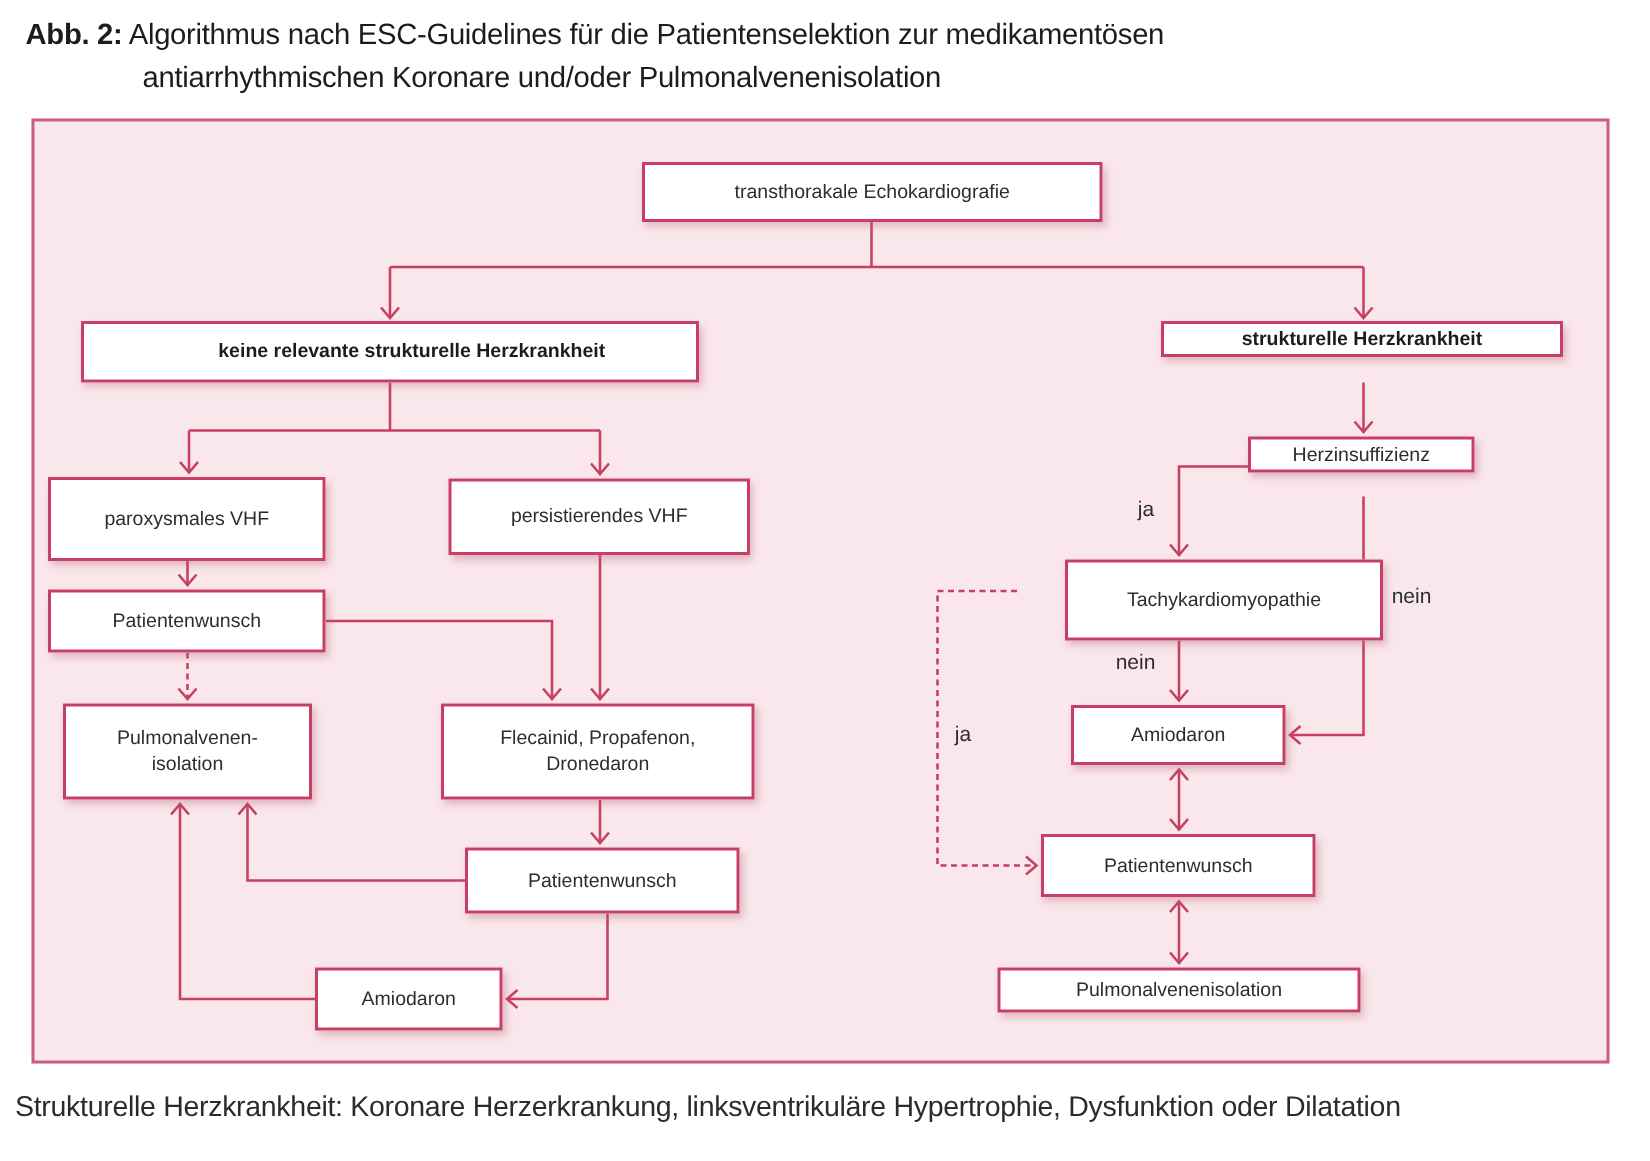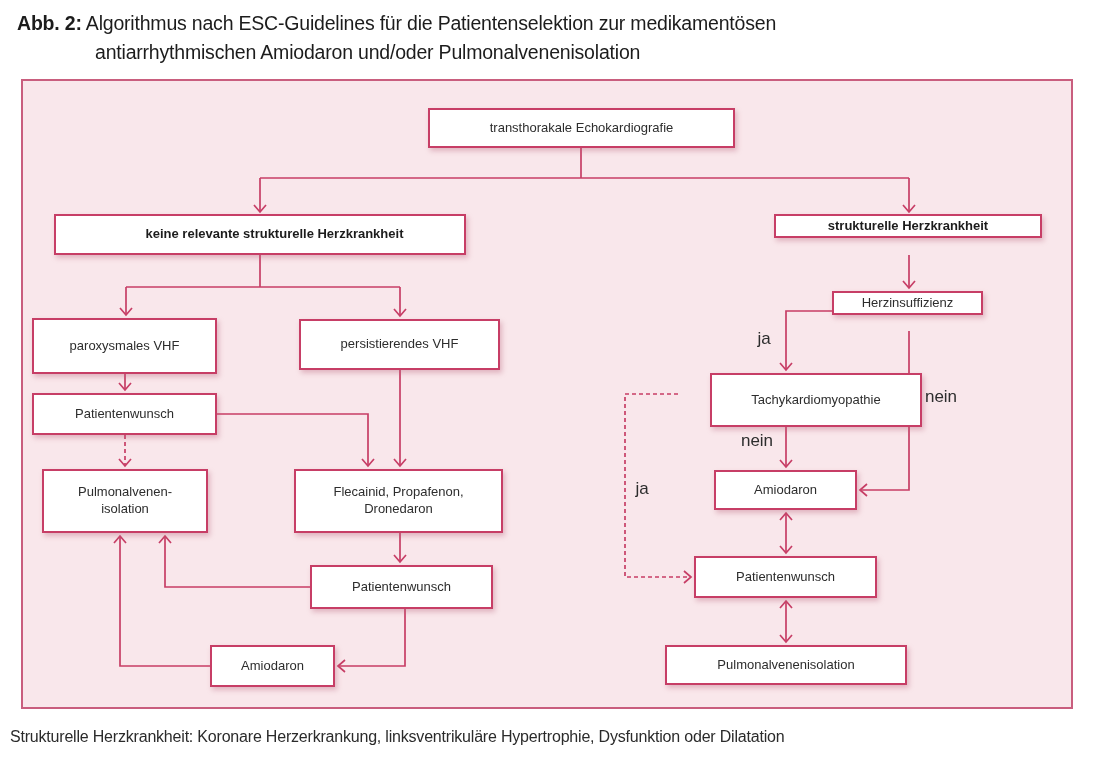--- a/index.html
+++ b/index.html
@@ -64,44 +64,44 @@
   .n-persist{left:299px;top:319px;width:201px;height:51px;}
   .n-wishL  {left:32px; top:393px;width:185px;height:42px;}
   .n-pviL   {left:42px; top:469px;width:166px;height:64px;}
   .n-flec   {left:294px;top:469px;width:209px;height:64px;}
   .n-wishM  {left:310px;top:565px;width:183px;height:44px;}
   .n-amioL  {left:210px;top:645px;width:125px;height:42px;}
   .n-herz   {left:832px;top:291px;width:151px;height:24px;}
   .n-tachy  {left:710px;top:373px;width:212px;height:54px;}
   .n-amioR  {left:714px;top:470px;width:143px;height:40px;}
   .n-wishR  {left:694px;top:556px;width:183px;height:42px;}
-  .n-pviR   {left:665px;top:645px;width:242px;height:40px;}
+  .n-pviR   {left:665px;top:645px;width:242px;height:30px;}
   
   .edge-label{
-    position:absolute;z-index:2;font-size:17px;color:#2d2d2d;
+    position:absolute;z-index:2;font-size:14px;color:#2d2d2d;
     transform:translate(-50%,-50%);
   }
   .l-ja1 {left:764px;top:339px;}
   .l-nein1{left:941px;top:397px;}
   .l-nein2{left:757px;top:441px;}
   .l-ja2 {left:642px;top:489px;}
   
   .fig-footnote{
     position:absolute;left:10px;top:728px;
-    font-size:16px;color:#2b2b2b;letter-spacing:-0.2px;
+    font-size:19px;color:#2b2b2b;letter-spacing:-0.2px;
   }
 </style>
 </head>
 <body>
 
 <div class="page">
 
   <div class="fig-caption">
     <div><span class="bold">Abb. 2:</span><span> Algorithmus nach ESC-Guidelines für die Patientenselektion zur medikamentösen</span></div>
-    <div class="line2">antiarrhythmischen Amiodaron und/oder Pulmonalvenenisolation</div>
+    <div class="line2">antiarrhythmischen Koronare und/oder Pulmonalvenenisolation</div>
   </div>
 
   <div class="panel"></div>
 
   <svg class="connectors" viewBox="0 0 1100 774">
     <defs>
       <marker id="ah" viewBox="-9 -9 18 18" markerWidth="18" markerHeight="18" markerUnits="userSpaceOnUse" orient="auto-start-reverse" refX="0" refY="0">
         <path d="M-7,-6 L0,0 L-7,6"></path>
       </marker>
     </defs>

